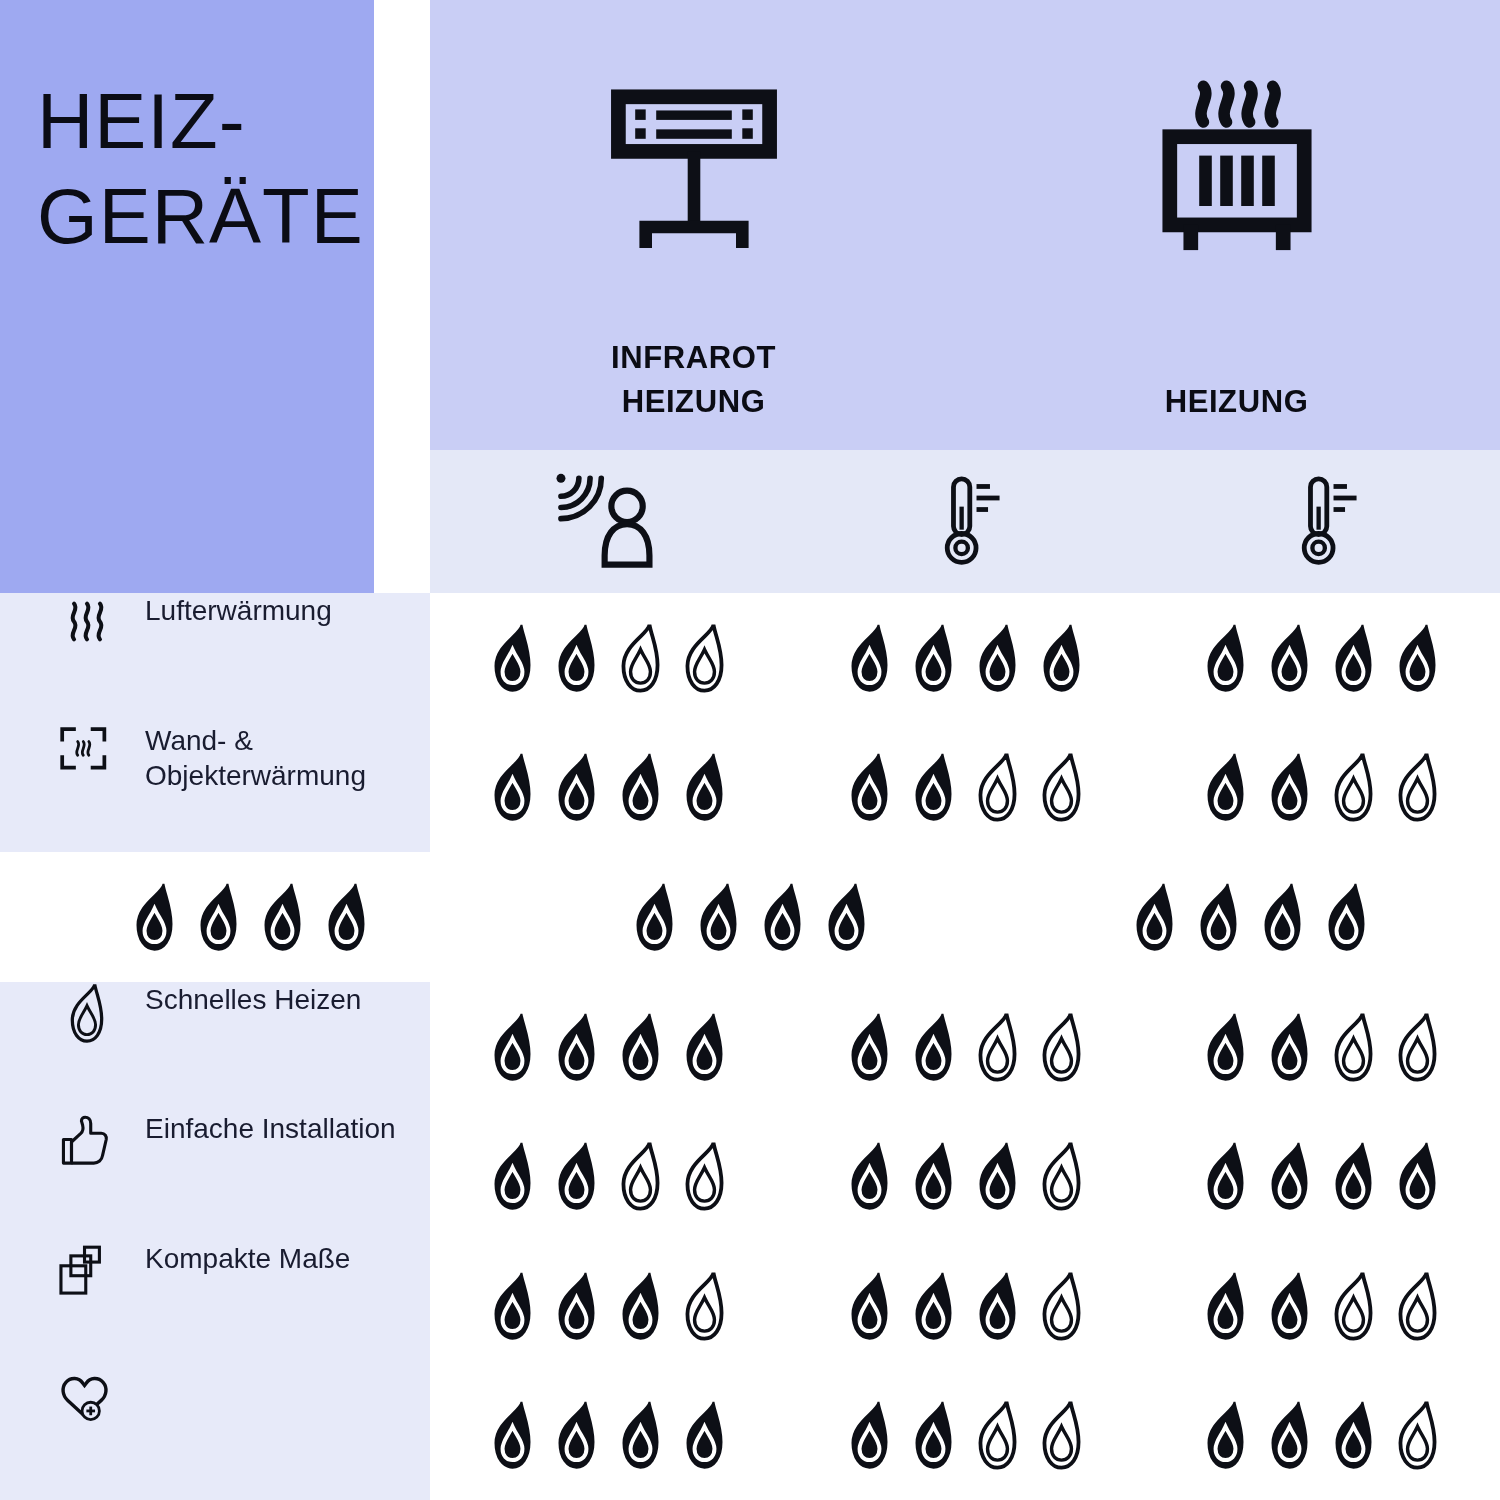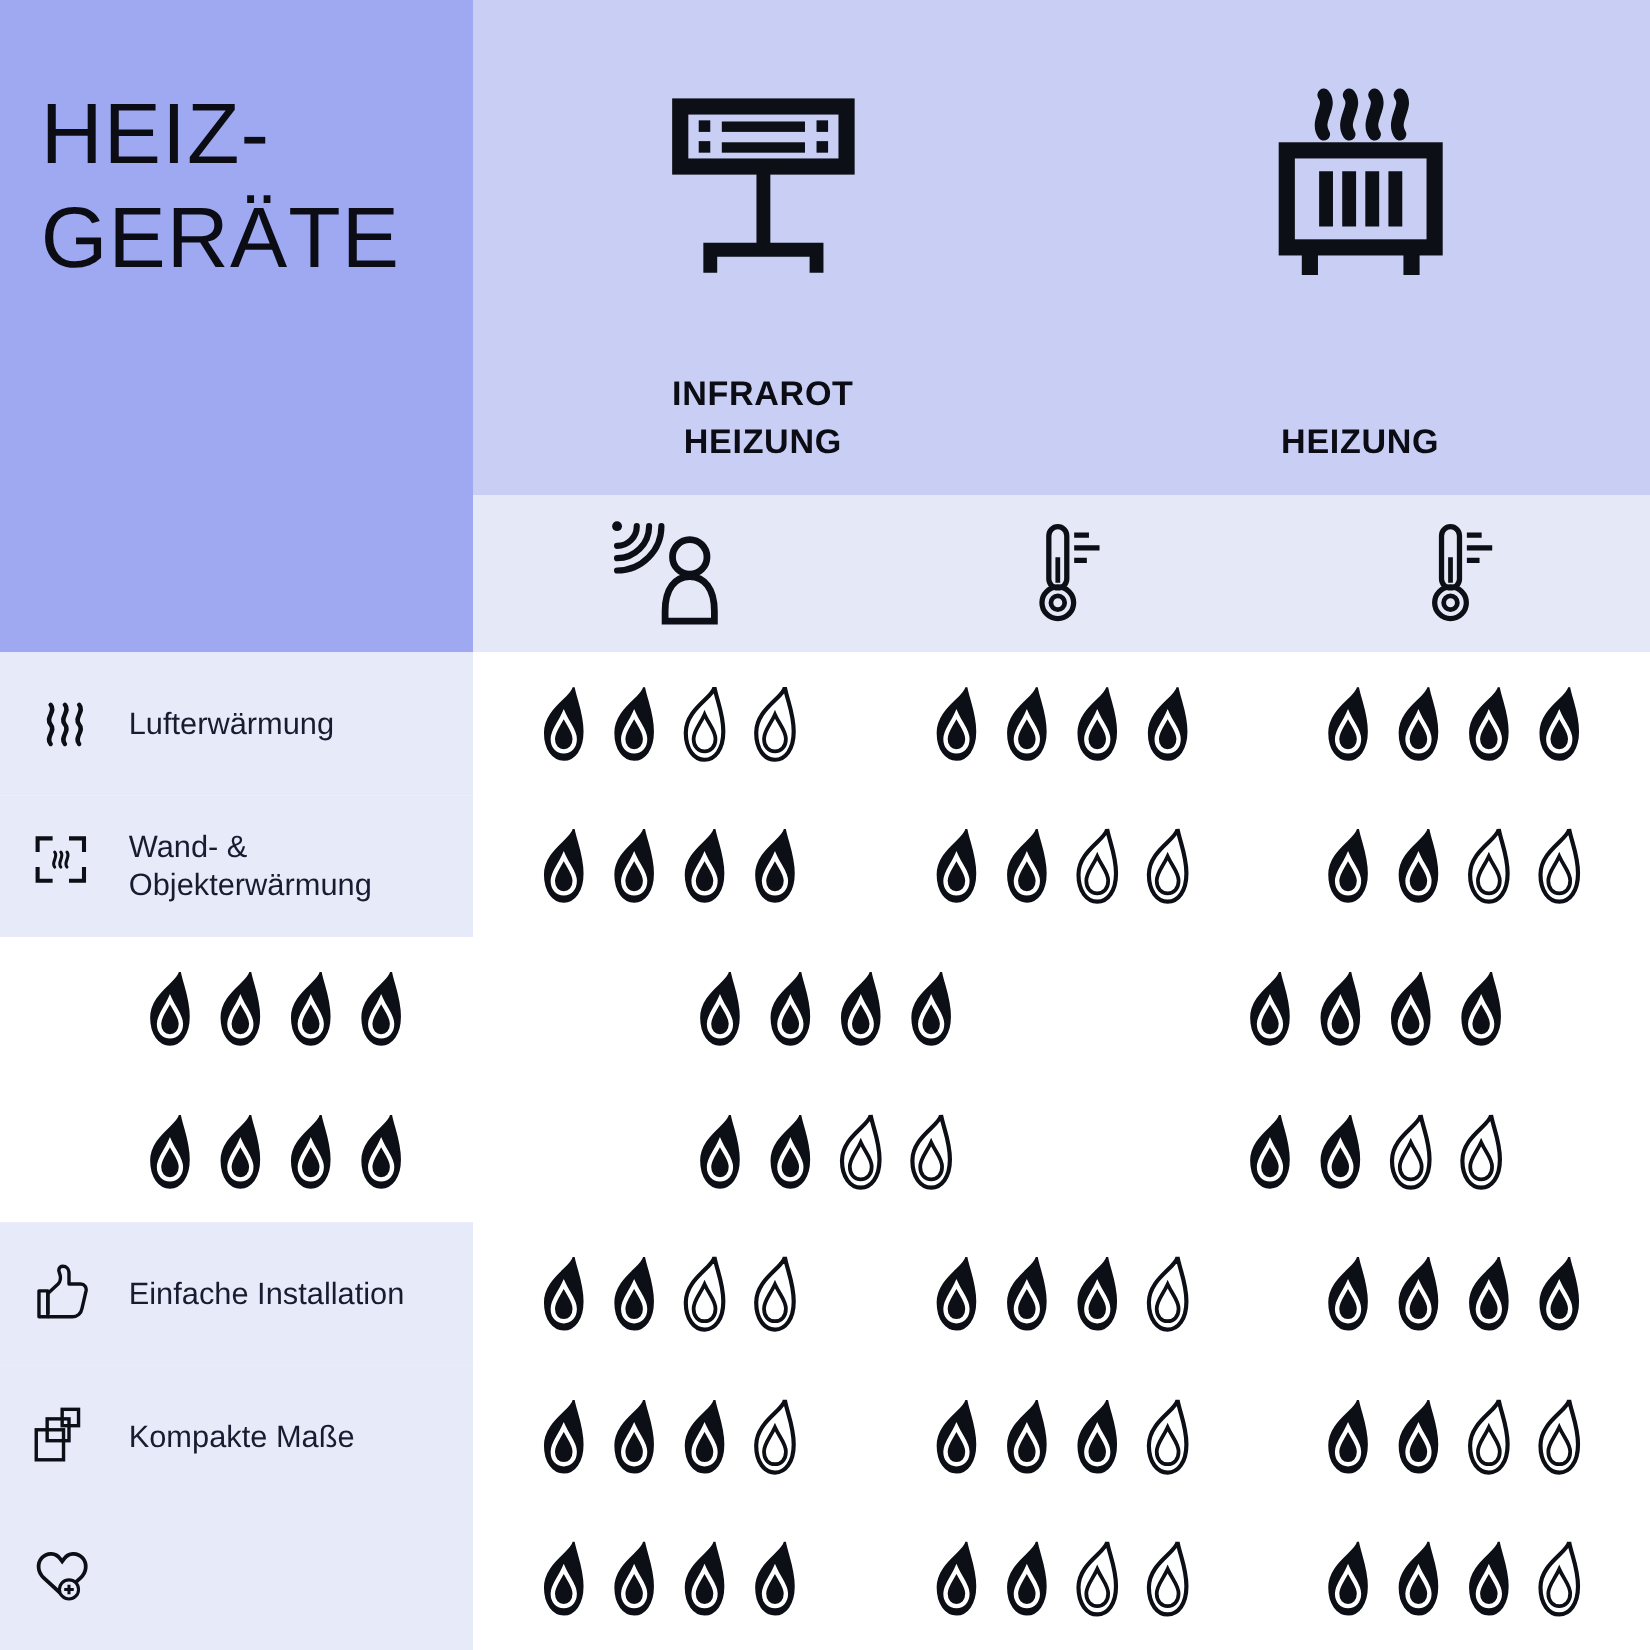--- a/index.html
+++ b/index.html
@@ -6,21 +6,21 @@
   html,body{width:1500px;height:1500px}
   body{
     position:relative;
     font-family:"Liberation Sans",sans-serif;
     background:#ffffff;
     color:#0d0f16;
     overflow:hidden;
   }
   
   #title-block{
-    position:absolute;left:0;top:0;width:430px;height:593px;
+    position:absolute;left:0;top:0;width:374px;height:593px;
     background:#9ea9f1;
     padding:74px 0 0 37px;
   }
   #title-block h1{
     font-size:78px;font-weight:400;line-height:1.22;letter-spacing:1px;color:#0b0c14;
   }
   #header-strip{
     position:absolute;left:430px;top:0;width:1070px;height:450px;
     background:#c9cef5;display:flex;gap:16px;
   }
@@ -45,21 +45,21 @@
   .band-icon.icon-radiation-person-icon{width:138px;height:112px}
   .band-icon.icon-thermometer-icon{width:96px;height:100px}
   
   #rows{
     position:absolute;left:0;top:593px;width:1500px;height:907px;
     display:flex;flex-direction:column;
   }
   .feature-row{flex:1;display:flex}
   .feature-label-cell{
     width:430px;flex:0 0 430px;background:#e7eaf9;
-    display:flex;align-items:center;padding-left:28px;gap:27px;
+    display:flex;padding-left:56px;gap:27px;
   }
   .feature-icon{width:62px;height:62px;flex:0 0 62px}
   .feature-icon.icon-heat-waves-icon{width:54px;flex-basis:54px;height:56px;margin-left:4px;margin-right:4px}
   .feature-label{font-size:28px;line-height:1.28;color:#191c30}
   .rating-cell{
     flex:1;background:#ffffff;
     display:flex;align-items:center;justify-content:center;gap:7px;
   }
   .flame{width:57px;height:72px}
   #icon-defs{position:absolute;width:0;height:0;overflow:hidden}
@@ -353,20 +353,28 @@
         </svg>
         <svg class="flame icon-flame-filled-icon">
           <use href="#flame-filled-icon"></use>
         </svg>
         <svg class="flame icon-flame-filled-icon">
           <use href="#flame-filled-icon"></use>
         </svg>
       </div>
     </div>
     <div class="feature-row">
+      <div class="feature-label-cell">
+        <svg class="feature-icon icon-flame-outline-icon">
+          <use href="#flame-outline-icon"></use>
+        </svg>
+        <div class="feature-label">
+          <div class="fl-line">Schnelles Heizen</div>
+        </div>
+      </div>
       <div class="rating-cell">
         <svg class="flame icon-flame-filled-icon">
           <use href="#flame-filled-icon"></use>
         </svg>
         <svg class="flame icon-flame-filled-icon">
           <use href="#flame-filled-icon"></use>
         </svg>
         <svg class="flame icon-flame-filled-icon">
           <use href="#flame-filled-icon"></use>
         </svg>

